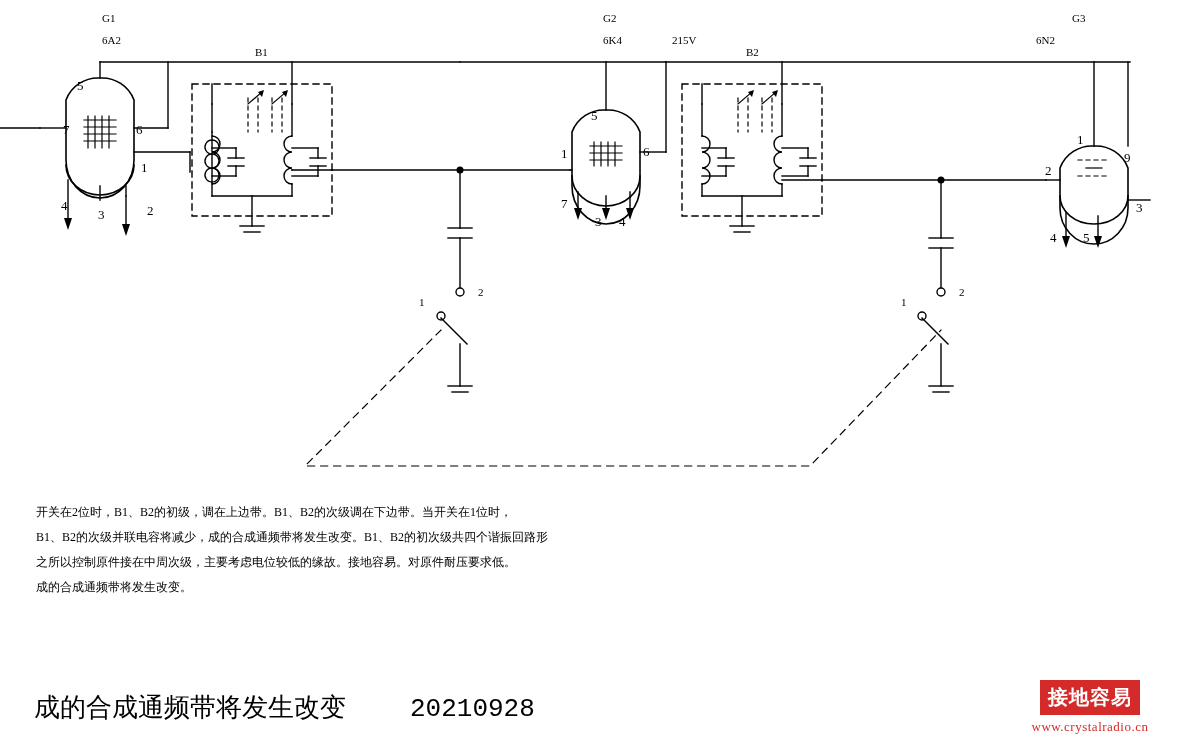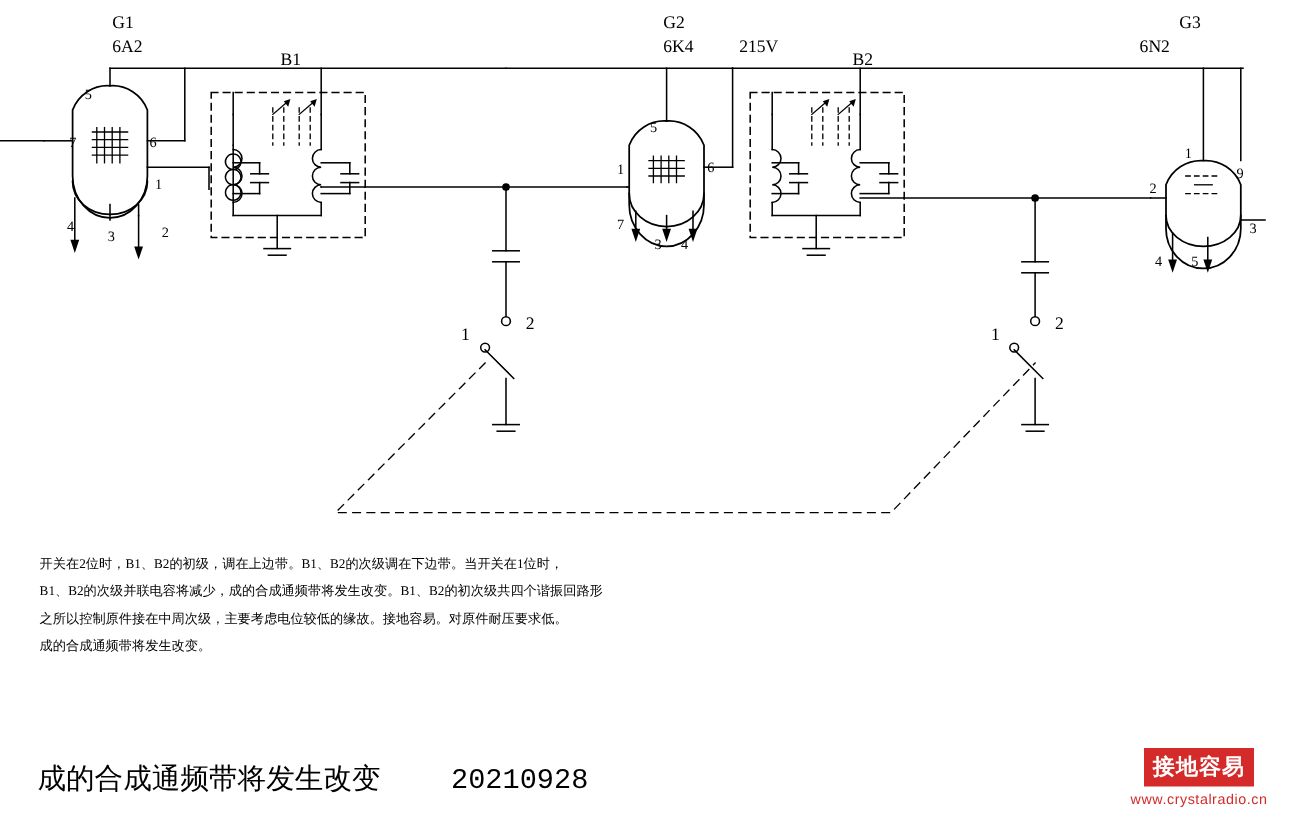--- a/index.html
+++ b/index.html
@@ -1,27 +1,27 @@
 <!DOCTYPE html>
 <html><head>
 <meta charset="utf-8">
 <style>
   html,body{margin:0;padding:0;background:#ffffff;}
   body{width:1185px;height:749px;font-family:"Liberation Sans",sans-serif;position:relative;overflow:hidden;}
   #sheet{position:absolute;left:0;top:0;width:1185px;height:749px;}
   svg#schematic{position:absolute;left:0;top:0;width:1185px;height:749px;}
-  .lbl{position:absolute;font-family:"Liberation Serif",serif;font-size:16px;color:#000;white-space:nowrap;}
+  .lbl{position:absolute;font-family:"Liberation Serif",serif;font-size:11px;color:#000;white-space:nowrap;}
   .lbl.small{font-size:13px;}
   .notes{position:absolute;left:36px;top:500px;width:800px;font-family:"Liberation Serif",serif;font-size:12px;line-height:25px;color:#000;}
   .notes div{white-space:nowrap;}
   .title{position:absolute;left:34px;top:690px;font-family:"Liberation Serif",serif;font-size:26px;color:#000;white-space:nowrap;}
   .title .date{margin-left:64px;font-family:Liberation Mono, monospace;}
   .logo{position:absolute;right:10px;top:680px;width:170px;text-align:center;}
   .logo .box{background:#d42a2a;color:#ffffff;font-family:"Liberation Serif",serif;font-size:20px;font-weight:bold;letter-spacing:1px;padding:4px 8px;display:inline-block;}
-  .logo .url{color:#d42a2a;font-family:Liberation Sans, sans-serif;font-size:13px;margin-top:4px;letter-spacing:0.5px;}
+  .logo .url{color:#d42a2a;font-family:Liberation Serif, serif;font-size:13px;margin-top:4px;letter-spacing:0.5px;}
 </style>
 </head>
 <body>
 
 <div id="sheet">
 
   <svg id="schematic" viewBox="0 0 1185 749">
     <g stroke="#000" stroke-width="1.4" fill="none" stroke-linecap="square">
 
       <g>
@@ -230,21 +230,21 @@
         <path d="M1094,236 L1098,248 L1102,236 Z" fill="#000" stroke="none"></path>
       </g>
     </g>
   </svg>
 
   <div class="lbl" style="left:102px;top:12px;">G1</div>
   <div class="lbl" style="left:102px;top:34px;">6A2</div>
   <div class="lbl" style="left:255px;top:46px;">B1</div>
   <div class="lbl" style="left:603px;top:12px;">G2</div>
   <div class="lbl" style="left:603px;top:34px;">6K4</div>
-  <div class="lbl" style="left:746px;top:46px;margin-left:29px;">B2</div>
+  <div class="lbl" style="left:746px;top:46px;">B2</div>
   <div class="lbl" style="left:1072px;top:12px;">G3</div>
   <div class="lbl" style="left:1036px;top:34px;">6N2</div>
   <div class="lbl" style="left:672px;top:34px;">215V</div>
 
   <div class="lbl small" style="left:77px;top:78px;">5</div>
   <div class="lbl small" style="left:63px;top:122px;">7</div>
   <div class="lbl small" style="left:136px;top:122px;">6</div>
   <div class="lbl small" style="left:141px;top:160px;">1</div>
   <div class="lbl small" style="left:61px;top:198px;">4</div>
   <div class="lbl small" style="left:98px;top:207px;">3</div>

